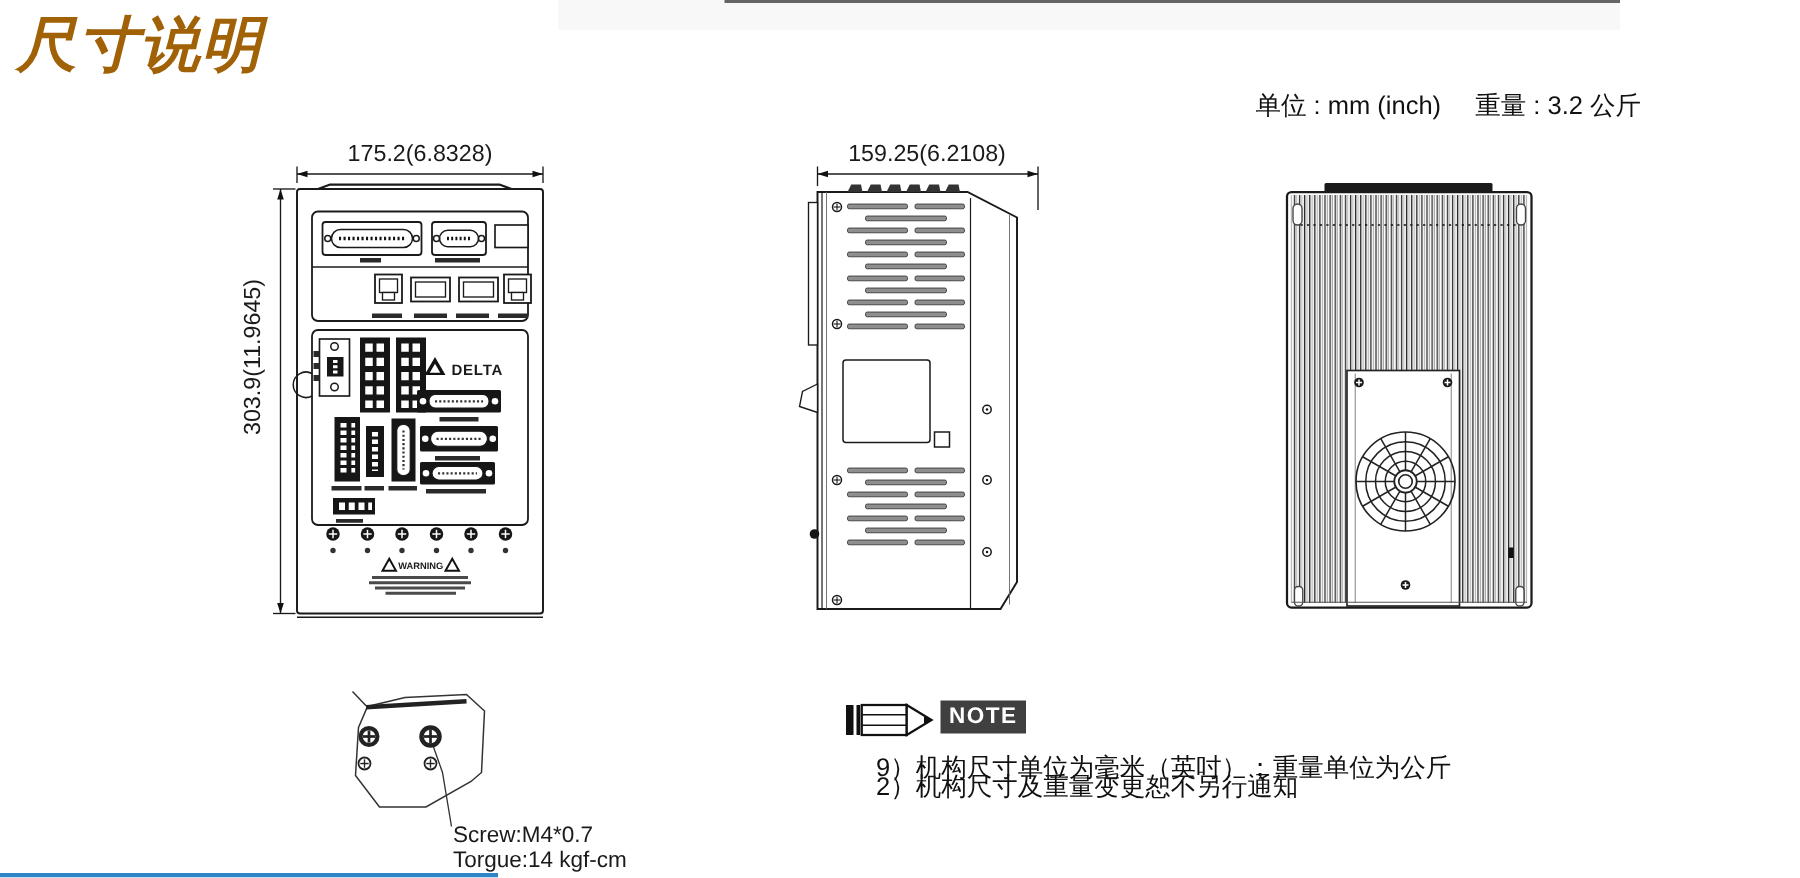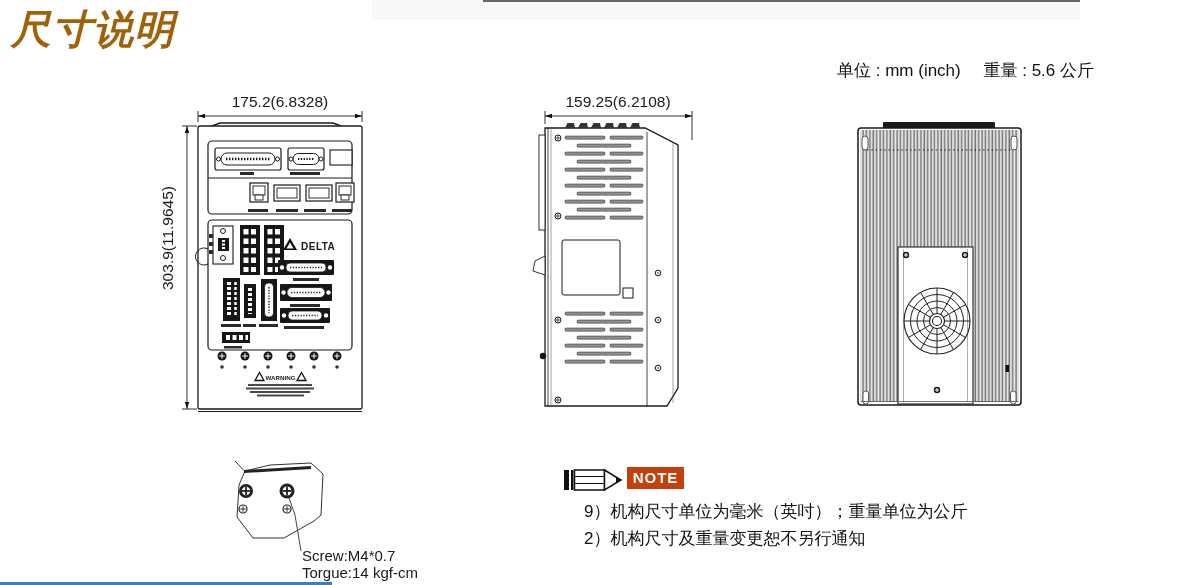--- a/index.html
+++ b/index.html
@@ -4,43 +4,43 @@
 <style>
   html,body{margin:0;padding:0;}
   body{width:1200px;height:585px;position:relative;background:#ffffff;overflow:hidden;
        font-family:"Liberation Sans",sans-serif;color:#111;}
   .abs{position:absolute;}
   #page-title{left:11px;top:2px;font-size:40px;font-weight:bold;color:#a16207;letter-spacing:1px;font-style:italic;}
   #header-remnant{left:372px;top:0;width:708px;height:20px;background:#f8f8f8;}
   #header-remnant-line{left:483px;top:0;width:597px;height:2px;background:#666;}
   #units-line{left:837px;top:59px;font-size:17px;color:#111;}
   #units-line .gap{margin-left:18px;}
-  #note-badge{left:627px;top:467px;width:57px;height:22px;background:#c2410c;color:#fff;
+  #note-badge{left:627px;top:467px;width:57px;height:22px;background:#404040;color:#fff;
               font-size:15px;font-weight:bold;text-align:center;line-height:22px;letter-spacing:1px;}
   .note-line{left:584px;font-size:17px;color:#111;}
   #note-line-1{top:500px;}
-  #note-line-2{top:527px;text-align:center;}
+  #note-line-2{top:513px;text-align:center;}
   #footer-line{left:0;top:582px;width:332px;height:3px;background:#2e86c8;}
   svg{position:absolute;overflow:visible;}
   svg text{font-family:"Liberation Sans",sans-serif;fill:#1a1a1a;}
   .dimline{stroke:#1a1a1a;stroke-width:0.9;fill:none;}
   .ol{stroke:#1a1a1a;fill:#fff;}
   .smudge{fill:#2a2a2a;}
   .louver{fill:#8f8f8f;stroke:#222;stroke-width:0.5;}
 </style>
 </head>
 <body>
 
 <div class="abs" id="header-remnant"></div>
 <div class="abs" id="header-remnant-line"></div>
 <div class="abs" id="page-title">尺寸说明</div>
 
 <div class="abs" id="units-line">
   <span>单位 : mm (inch)</span>
-  <span class="gap">重量 : 5.6 公斤</span>
+  <span class="gap">重量 : 3.2 公斤</span>
 </div>
 
 <svg style="left:160px;top:88px" width="220" height="340" viewBox="0 0 220 340">
   <g>
     <line class="dimline" x1="38" y1="23" x2="38" y2="34"></line>
     <line class="dimline" x1="202" y1="23" x2="202" y2="34"></line>
     <line class="dimline" x1="38" y1="28" x2="202" y2="28"></line>
     <polygon points="38,28 45,25.8 45,30.2" fill="#111"></polygon>
     <polygon points="202,28 195,25.8 195,30.2" fill="#111"></polygon>
     <text x="120" y="19" font-size="15.5" text-anchor="middle">175.2(6.8328)</text>

